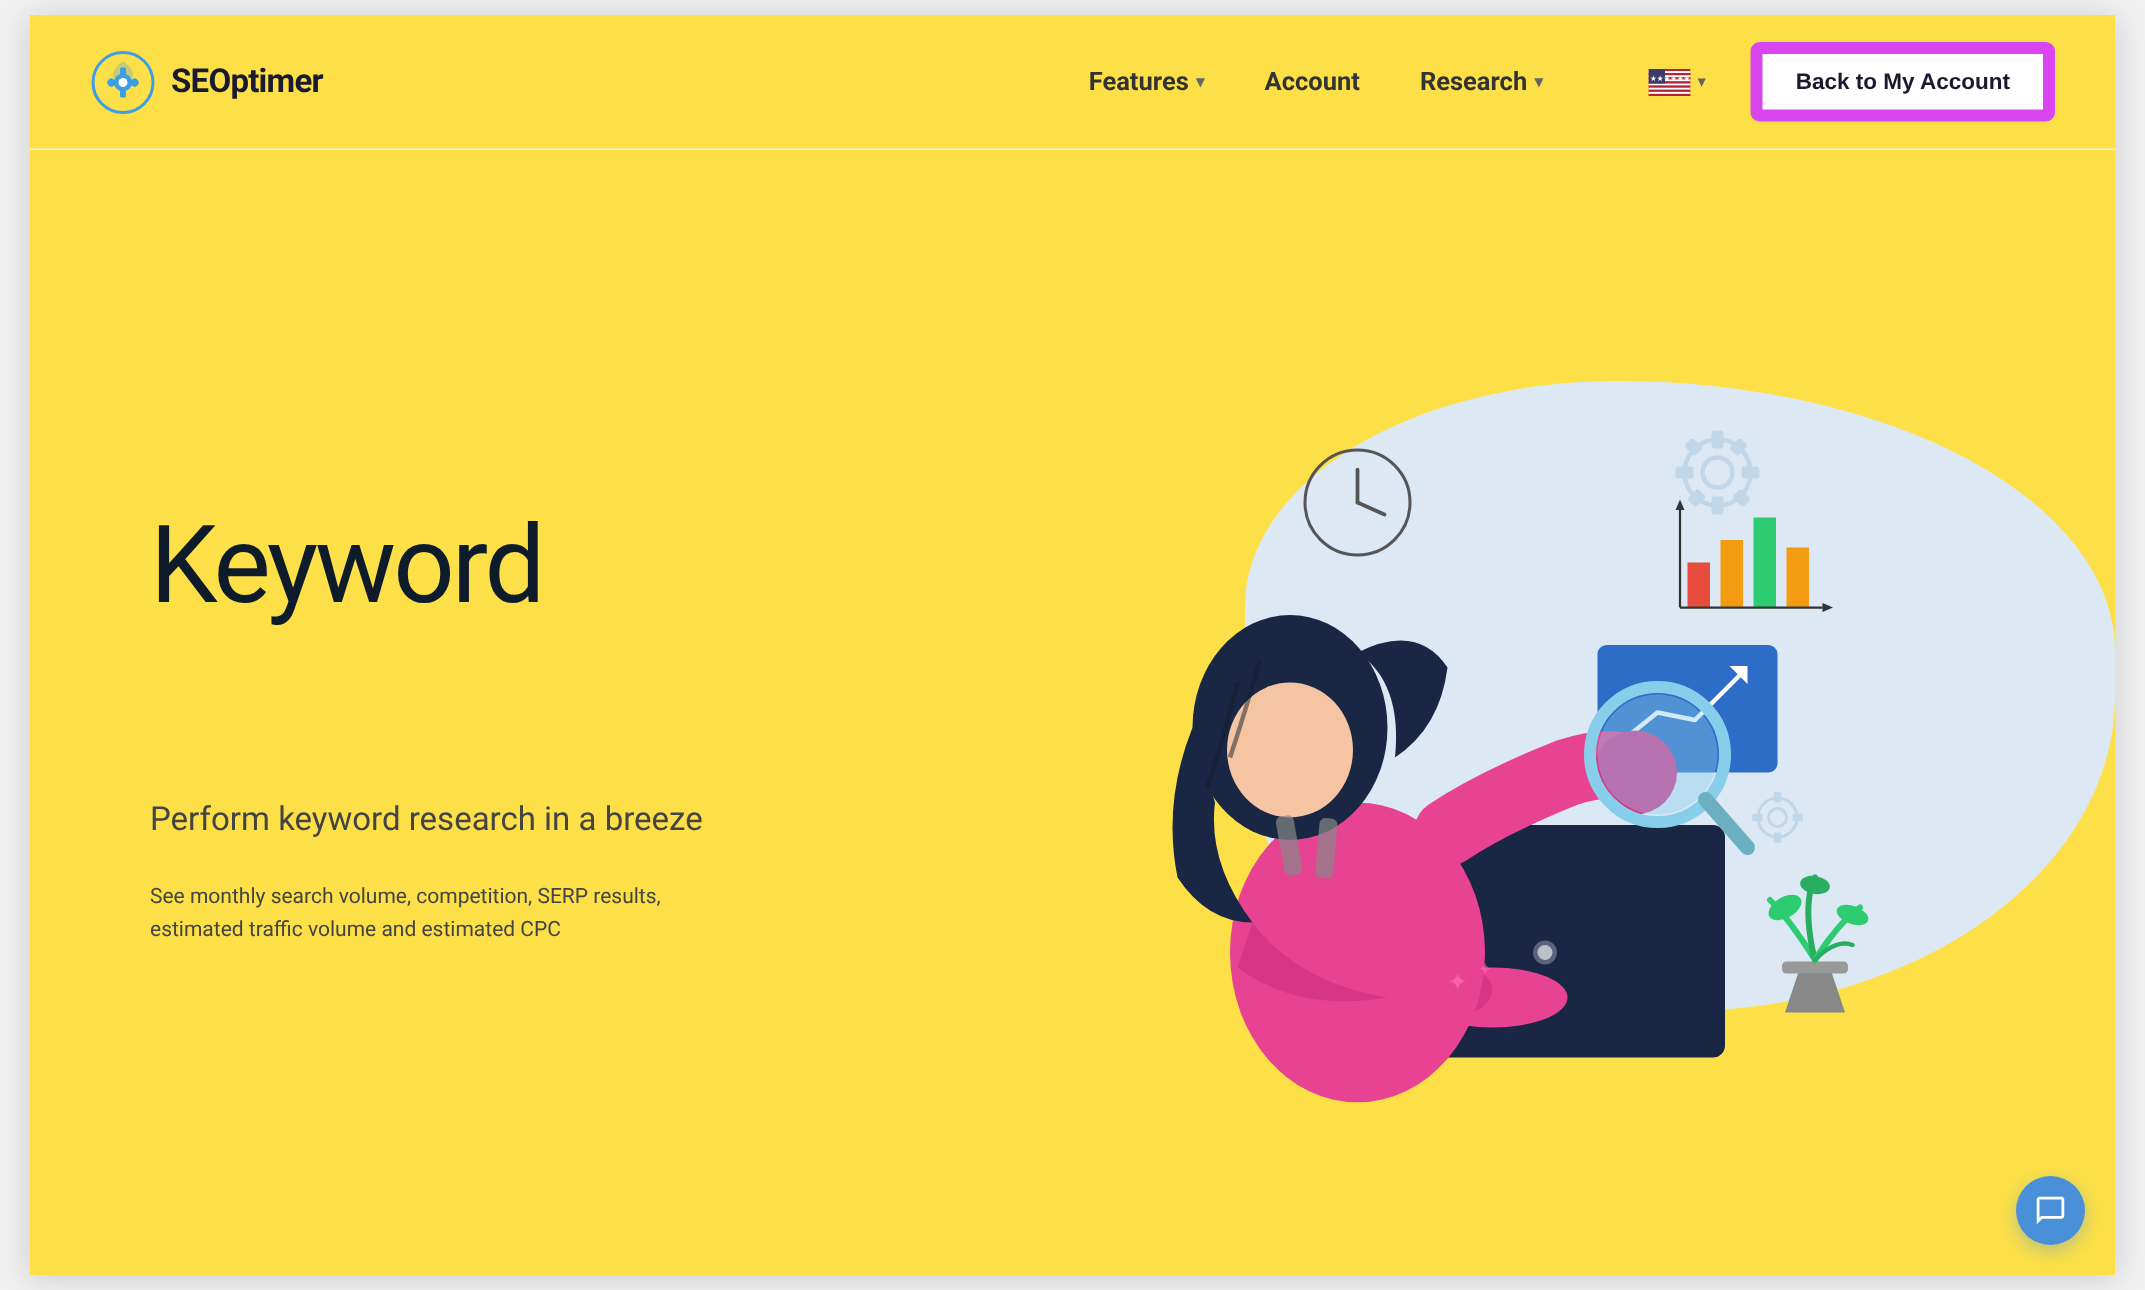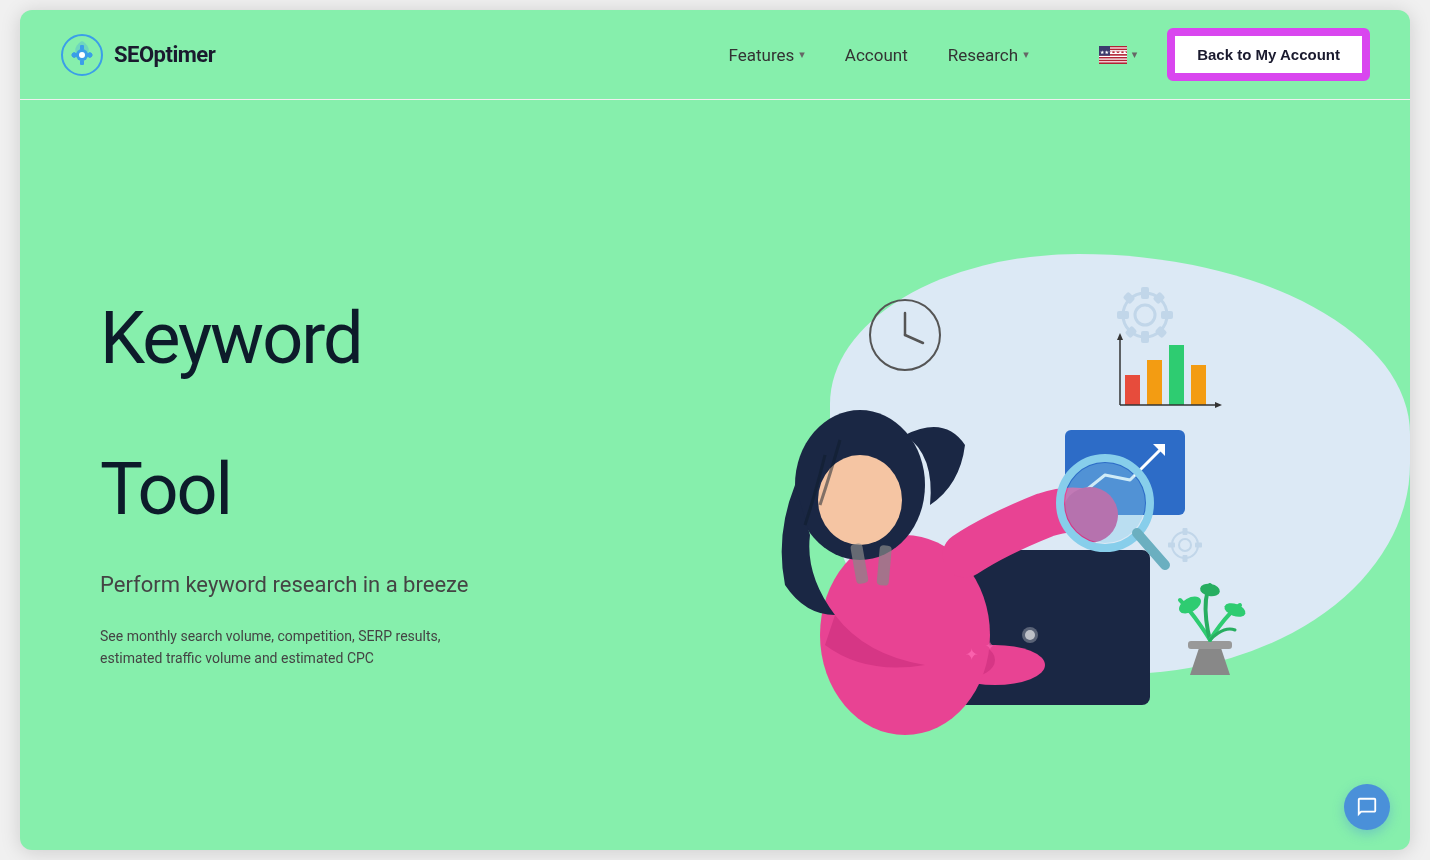--- a/index.html
+++ b/index.html
@@ -9,22 +9,22 @@
       background: #f0f0f0;
       display: flex;
       align-items: center;
       justify-content: center;
       min-height: 100vh;
     }
 
     .page-wrapper {
       width: 1390px;
       height: 840px;
-      background: #86efac;
-      border-radius: 12px;
+      background: #fde047;
+      border-radius: 0;
       overflow: hidden;
       position: relative;
       box-shadow: 0 2px 20px rgba(0,0,0,0.15);
     }
 
     
     nav {
       display: flex;
       align-items: center;
       padding: 0 40px;
@@ -49,20 +49,21 @@
       font-weight: 700;
       color: #1a1a2e;
       letter-spacing: -0.5px;
     }
 
     .nav-links {
       display: flex;
       align-items: flex-start;
       gap: 40px;
       margin: 0 60px;
+      font-weight: bold;
     }
 
     .nav-link {
       font-size: 17px;
       color: #333;
       text-decoration: none;
       display: flex;
       align-items: center;
       gap: 5px;
       cursor: pointer;
@@ -282,21 +283,20 @@
       </div>
       <button class="back-btn">Back to My Account</button>
     </div>
   </nav>
 
   <section class="hero">
     <div class="hero-content">
       <h1 class="hero-title">
         <span>Keyword</span><br>
         <br>
-        <span>Tool</span>
       </h1>
       <p class="hero-subtitle">Perform keyword research in a breeze</p>
       <p class="hero-desc">See monthly search volume, competition, SERP results, estimated traffic volume and estimated CPC</p>
     </div>
 
     <div class="hero-illustration">
       <div class="blob-bg"></div>
 
       <svg class="illustration-svg" viewBox="0 0 580 500" xmlns="http://www.w3.org/2000/svg">
 

